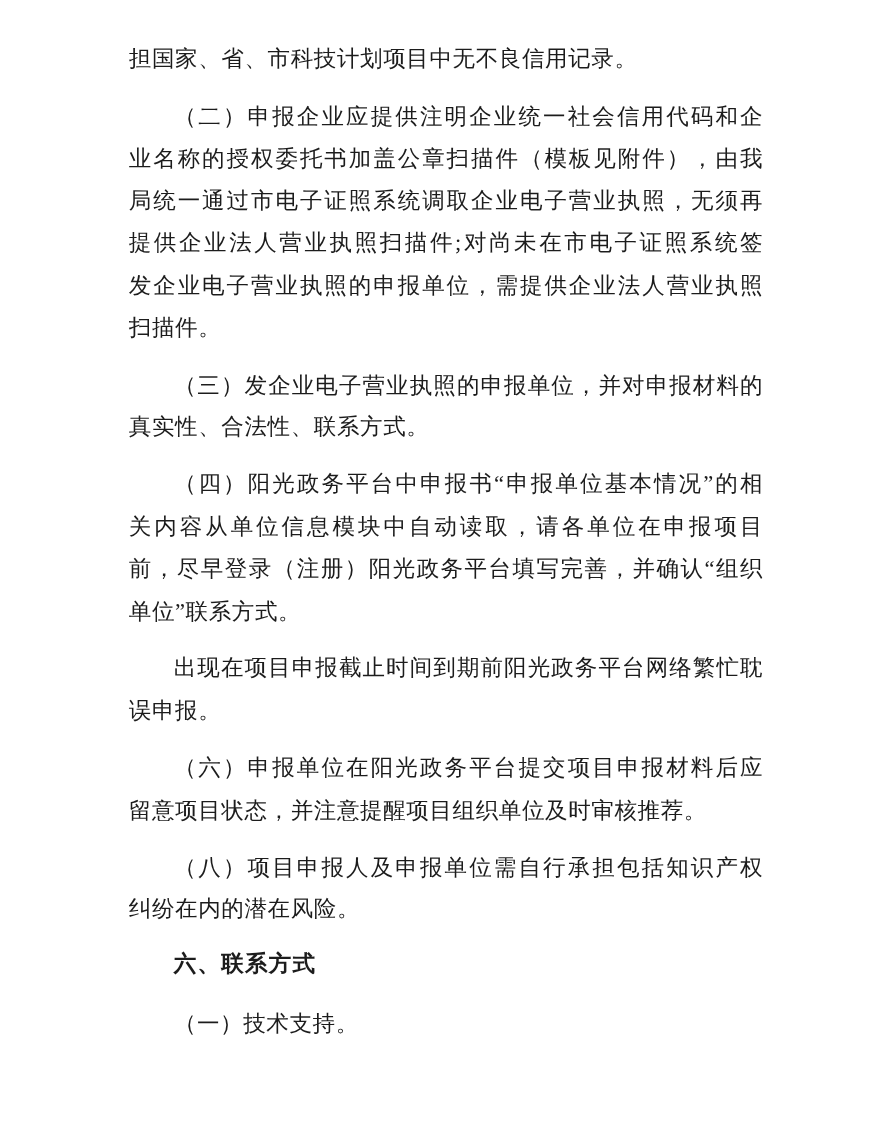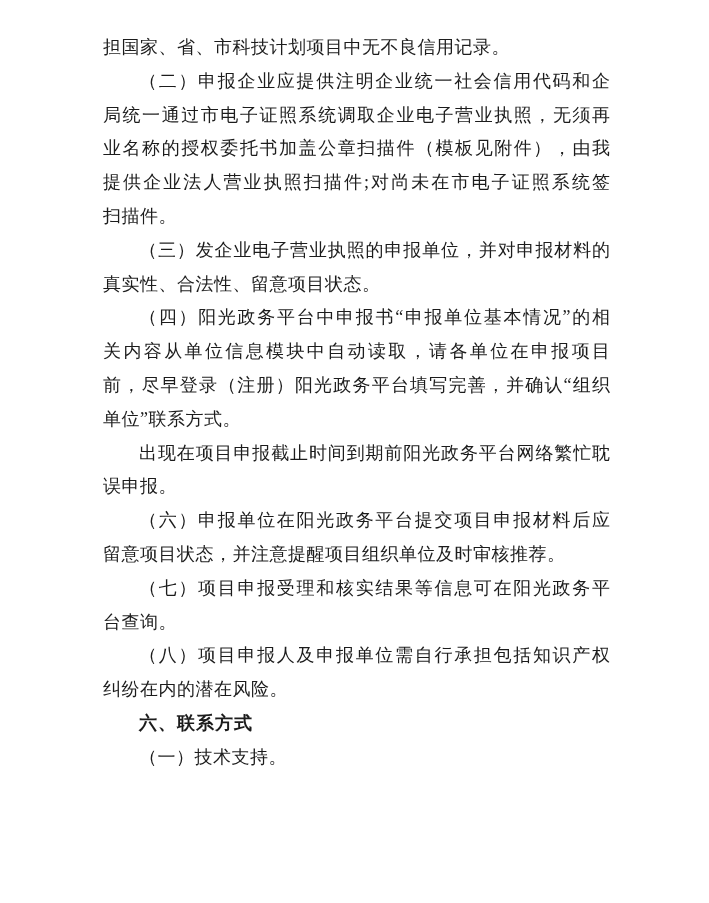--- a/index.html
+++ b/index.html
@@ -40,65 +40,63 @@
     text-align: left;
     letter-spacing: 0.5px;
   }
   .line.justify {
     text-align: justify;
     text-align-last: justify;
     letter-spacing: 0;
   }
   .para.indent .line:first-child {
     padding-left: 36px;
+    margin-top: 12px;
   }
   .para.heading .line {
-    font-family: Liberation Serif, serif;
+    font-family: Liberation Mono, monospace;
     font-weight: 700;
     letter-spacing: 1px;
   }
 </style>
 </head>
 <body>
 
 <div class="page">
   <div class="doc-body" style="color: rgb(28, 28, 28);">
       <div class="para body">
         <div class="line">担国家、省、市科技计划项目中无不良信用记录。</div>
       </div>
       <div class="para body indent">
         <div class="line justify">（二）申报企业应提供注明企业统一社会信用代码和企</div>
+        <div class="line justify">业名称的授权委托书加盖公章扫描件（模板见附件），由我</div>
         <div class="line justify">局统一通过市电子证照系统调取企业电子营业执照，无须再</div>
-        <div class="line justify">业名称的授权委托书加盖公章扫描件（模板见附件），由我</div>
         <div class="line justify">提供企业法人营业执照扫描件;对尚未在市电子证照系统签</div>
+        <div class="line justify">发企业电子营业执照的申报单位，需提供企业法人营业执照</div>
         <div class="line">扫描件。</div>
       </div>
       <div class="para body indent">
         <div class="line justify">（三）发企业电子营业执照的申报单位，并对申报材料的</div>
-        <div class="line">真实性、合法性、留意项目状态。</div>
+        <div class="line">真实性、合法性、联系方式。</div>
       </div>
       <div class="para body indent">
         <div class="line justify">（四）阳光政务平台中申报书“申报单位基本情况”的相</div>
         <div class="line justify">关内容从单位信息模块中自动读取，请各单位在申报项目</div>
         <div class="line justify">前，尽早登录（注册）阳光政务平台填写完善，并确认“组织</div>
         <div class="line">单位”联系方式。</div>
       </div>
       <div class="para body indent">
         <div class="line justify">出现在项目申报截止时间到期前阳光政务平台网络繁忙耽</div>
         <div class="line">误申报。</div>
       </div>
       <div class="para body indent">
         <div class="line justify">（六）申报单位在阳光政务平台提交项目申报材料后应</div>
         <div class="line">留意项目状态，并注意提醒项目组织单位及时审核推荐。</div>
       </div>
       <div class="para body indent">
-        <div class="line justify">（七）项目申报受理和核实结果等信息可在阳光政务平</div>
-        <div class="line">台查询。</div>
-      </div>
-      <div class="para body indent">
         <div class="line justify">（八）项目申报人及申报单位需自行承担包括知识产权</div>
         <div class="line">纠纷在内的潜在风险。</div>
       </div>
       <div class="para heading indent">
         <div class="line">六、联系方式</div>
       </div>
       <div class="para body indent">
         <div class="line">（一）技术支持。</div>
       </div>
     </div>

